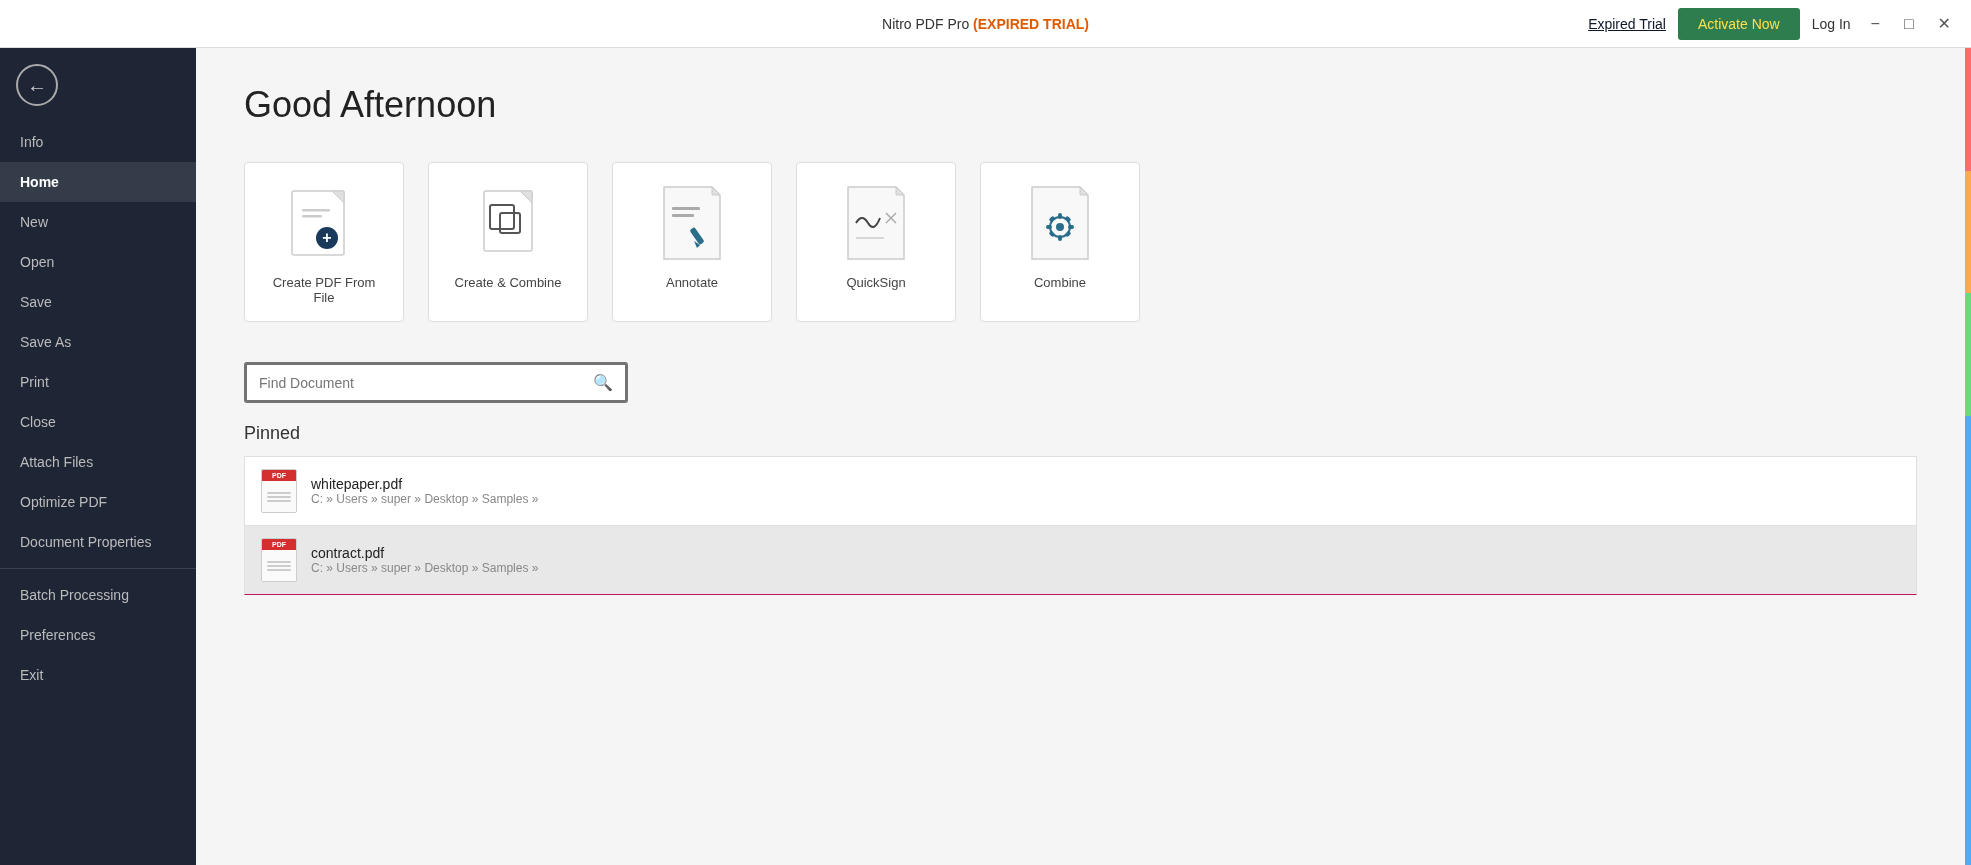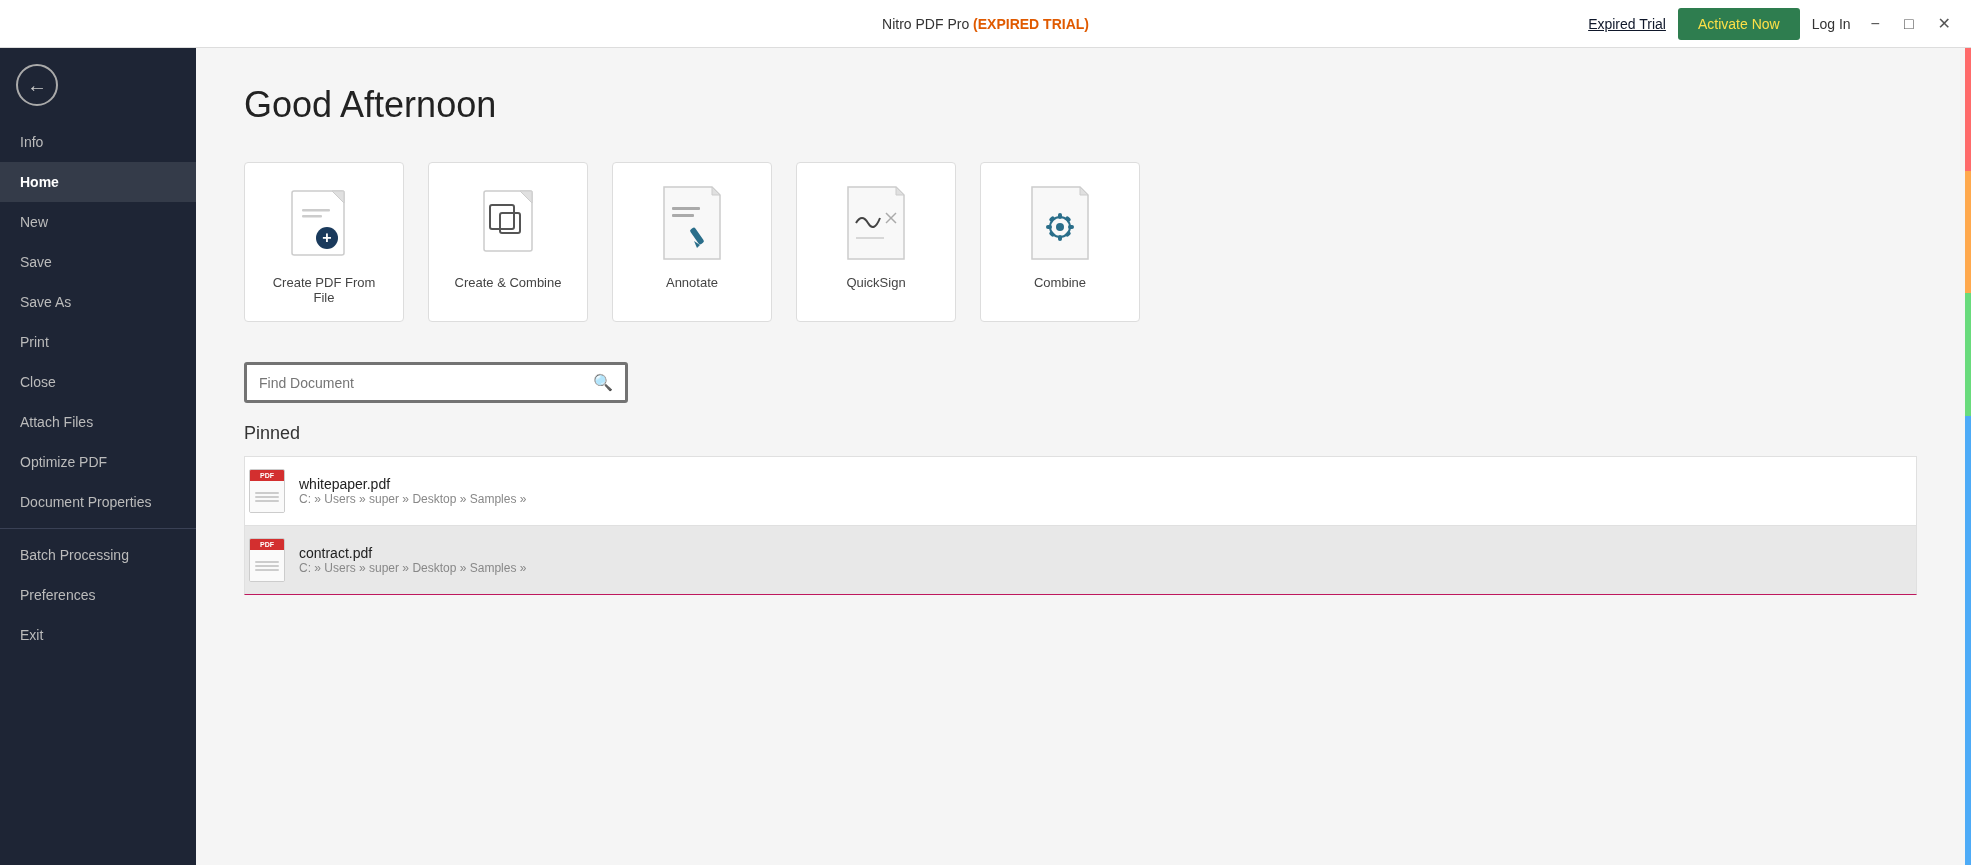--- a/index.html
+++ b/index.html
@@ -204,21 +204,21 @@
     }
     .pinned-list {
       display: flex;
       flex-direction: column;
       gap: 0;
     }
     .pinned-item {
       display: flex;
       align-items: center;
       gap: 14px;
-      padding: 12px 4px;
+      padding: 12px 16px;
       background: #fff;
       border: 1px solid #e0e0e0;
       cursor: pointer;
       border-bottom: none;
     }
     .pinned-item:last-child { border-bottom: 1px solid #be185d; }
     .pinned-item.selected { background: #e8e8e8; }
     .pdf-thumb {
       width: 36px;
       height: 44px;
@@ -294,20 +294,21 @@
 <div class="main-layout">
 
   <div class="sidebar">
     <div class="sidebar-back">
       <div class="back-circle">←</div>
     </div>
     <div class="sidebar-nav">
       <div class="sidebar-item">Info</div>
       <div class="sidebar-item active">Home</div>
       <div class="sidebar-item">New</div>
+      <div class="sidebar-item">Open</div>
       <div class="sidebar-item">Save</div>
       <div class="sidebar-item">Save As</div>
       <div class="sidebar-item">Print</div>
       <div class="sidebar-item">Close</div>
       <div class="sidebar-item">Attach Files</div>
       <div class="sidebar-item">Optimize PDF</div>
       <div class="sidebar-item">Document Properties</div>
       <hr class="sidebar-divider">
       <div class="sidebar-item">Batch Processing</div>
       <div class="sidebar-item">Preferences</div>

